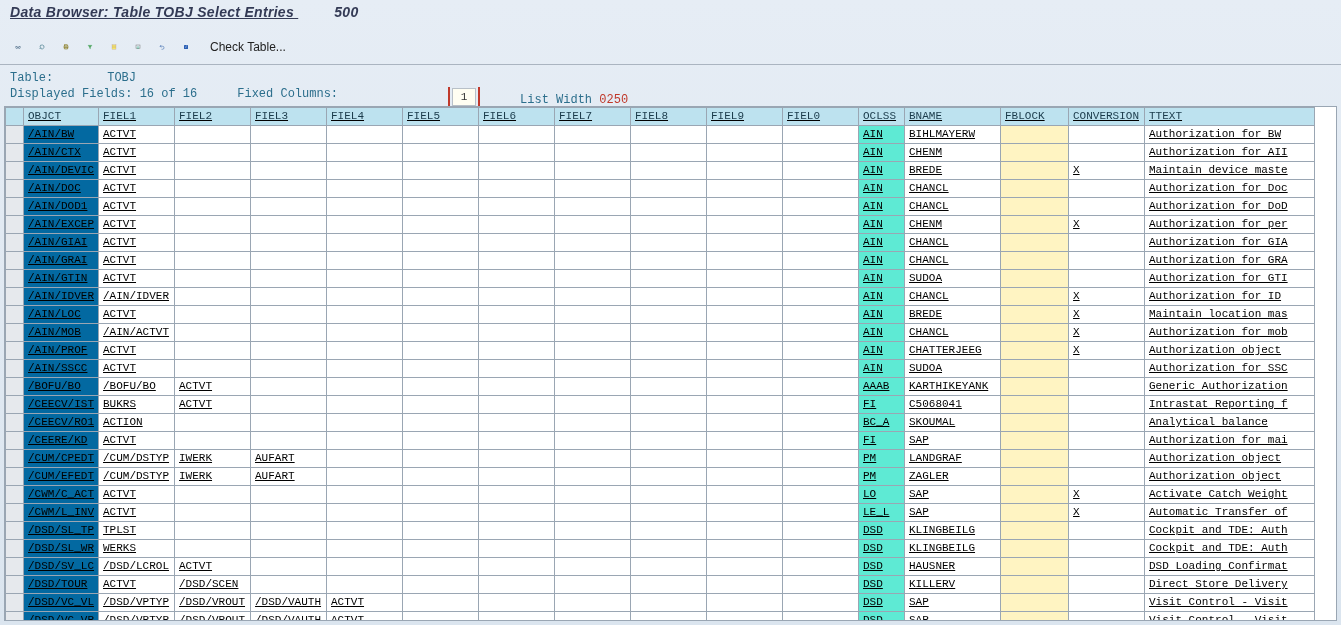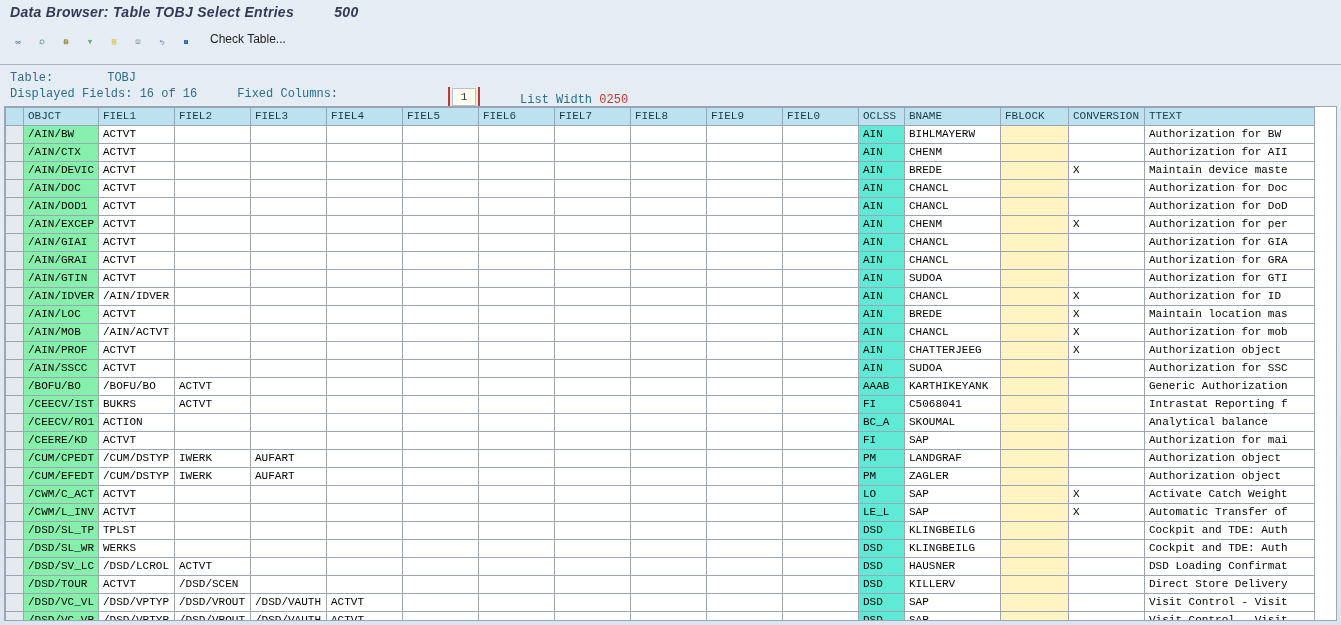--- a/index.html
+++ b/index.html
@@ -17,29 +17,31 @@
     box-sizing: border-box;
   }
   .title-bar {
     height: 26px;
     padding: 4px 10px 0 10px;
     font-weight: bold;
     font-style: italic;
     font-size: 14px;
     color: #333a55;
     letter-spacing: 0.3px;
+    text-decoration: underline;
   }
   .title-bar .count {
     display: inline-block;
     margin-left: 36px;
   }
   .toolbar {
     height: 30px;
     padding: 2px 8px;
     display: flex;
+    align-items: center;
     gap: 4px;
     border-bottom: 1px solid #aab4c0;
   }
   .tool-btn {
     width: 20px;
     height: 20px;
     border: 1px solid transparent;
     background: transparent;
     cursor: pointer;
     display: flex;
@@ -103,20 +105,21 @@
     position: absolute;
     left: 4px; right: 4px; top: 106px; bottom: 4px;
     background: #fff;
     border: 1px solid #9aa6b3;
     overflow: hidden;
   }
   .scroll-area {
     position: absolute;
     inset: 0;
     overflow: scroll;
+    text-decoration: underline;
   }
 
   table.grid {
     border-collapse: collapse;
     font-family: "Courier New", monospace;
     font-size: 11px;
     table-layout: fixed;
     width: max-content;
   }
   table.grid th, table.grid td {
@@ -140,21 +143,21 @@
   .col-sel   { width: 18px; background:#d8dee5; }
   .col-obj   { width: 74px; }
   .col-f     { width: 76px; }
   .col-oclss { width: 46px; }
   .col-bname { width: 96px; }
   .col-fblock{ width: 68px; }
   .col-conv  { width: 76px; }
   .col-ttext { width: 170px; }
 
   td.sel-cell { background:#e6e9ed; }
-  td.obj-cell { background:#86efac; }
+  td.obj-cell { background:#0369a1; }
   td.oclss-cell { background:#5eead4; text-align:left; padding-right:6px; }
   td.fblock-cell{ background:#fff4c2; }
   td.bname-cell { }
 
   
   ::-webkit-scrollbar { width:16px; height:16px; }
   ::-webkit-scrollbar-track { background:#e2e9f1; }
   ::-webkit-scrollbar-thumb { background:#bcccdb; border:1px solid #8ea3b8; border-radius:3px;}
   ::-webkit-scrollbar-button { display:block; height:16px; width:16px; background:#cfd9e4; border:1px solid #9fb1c3;}
 </style>

